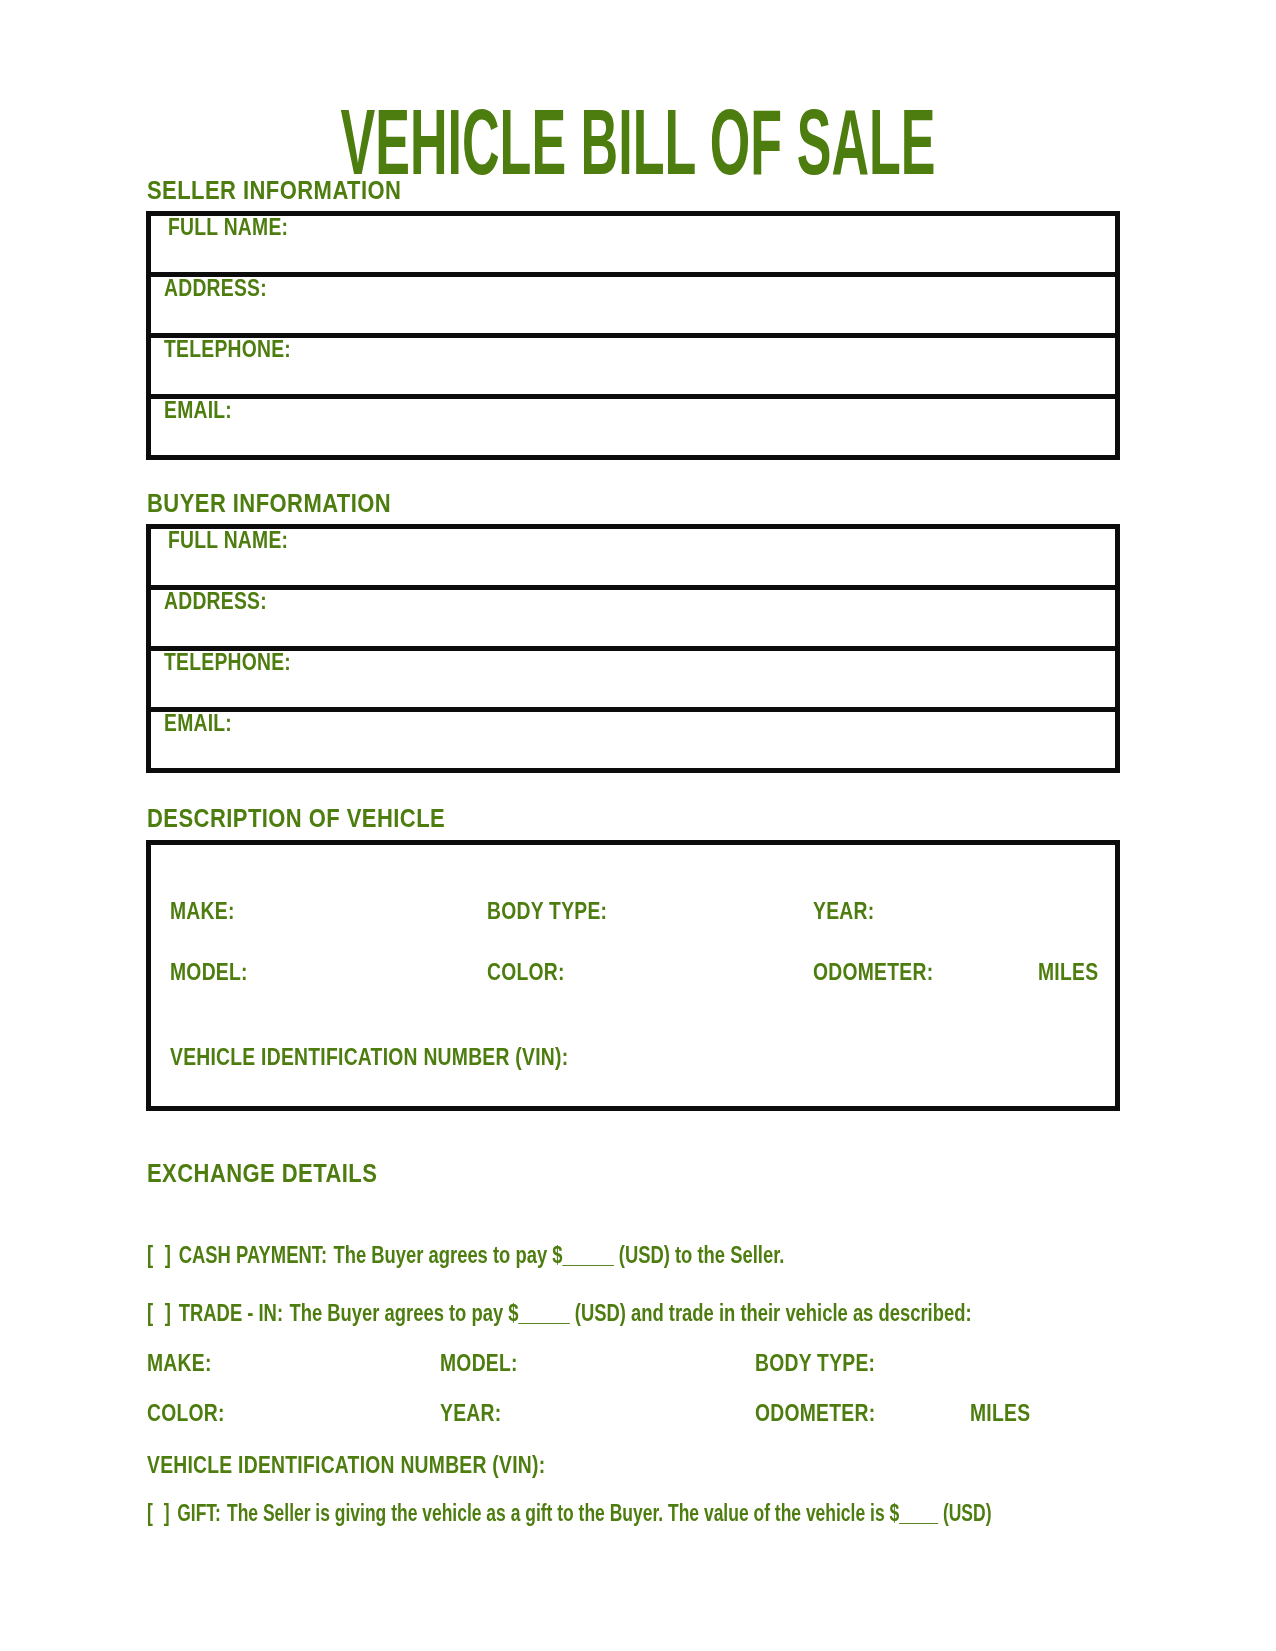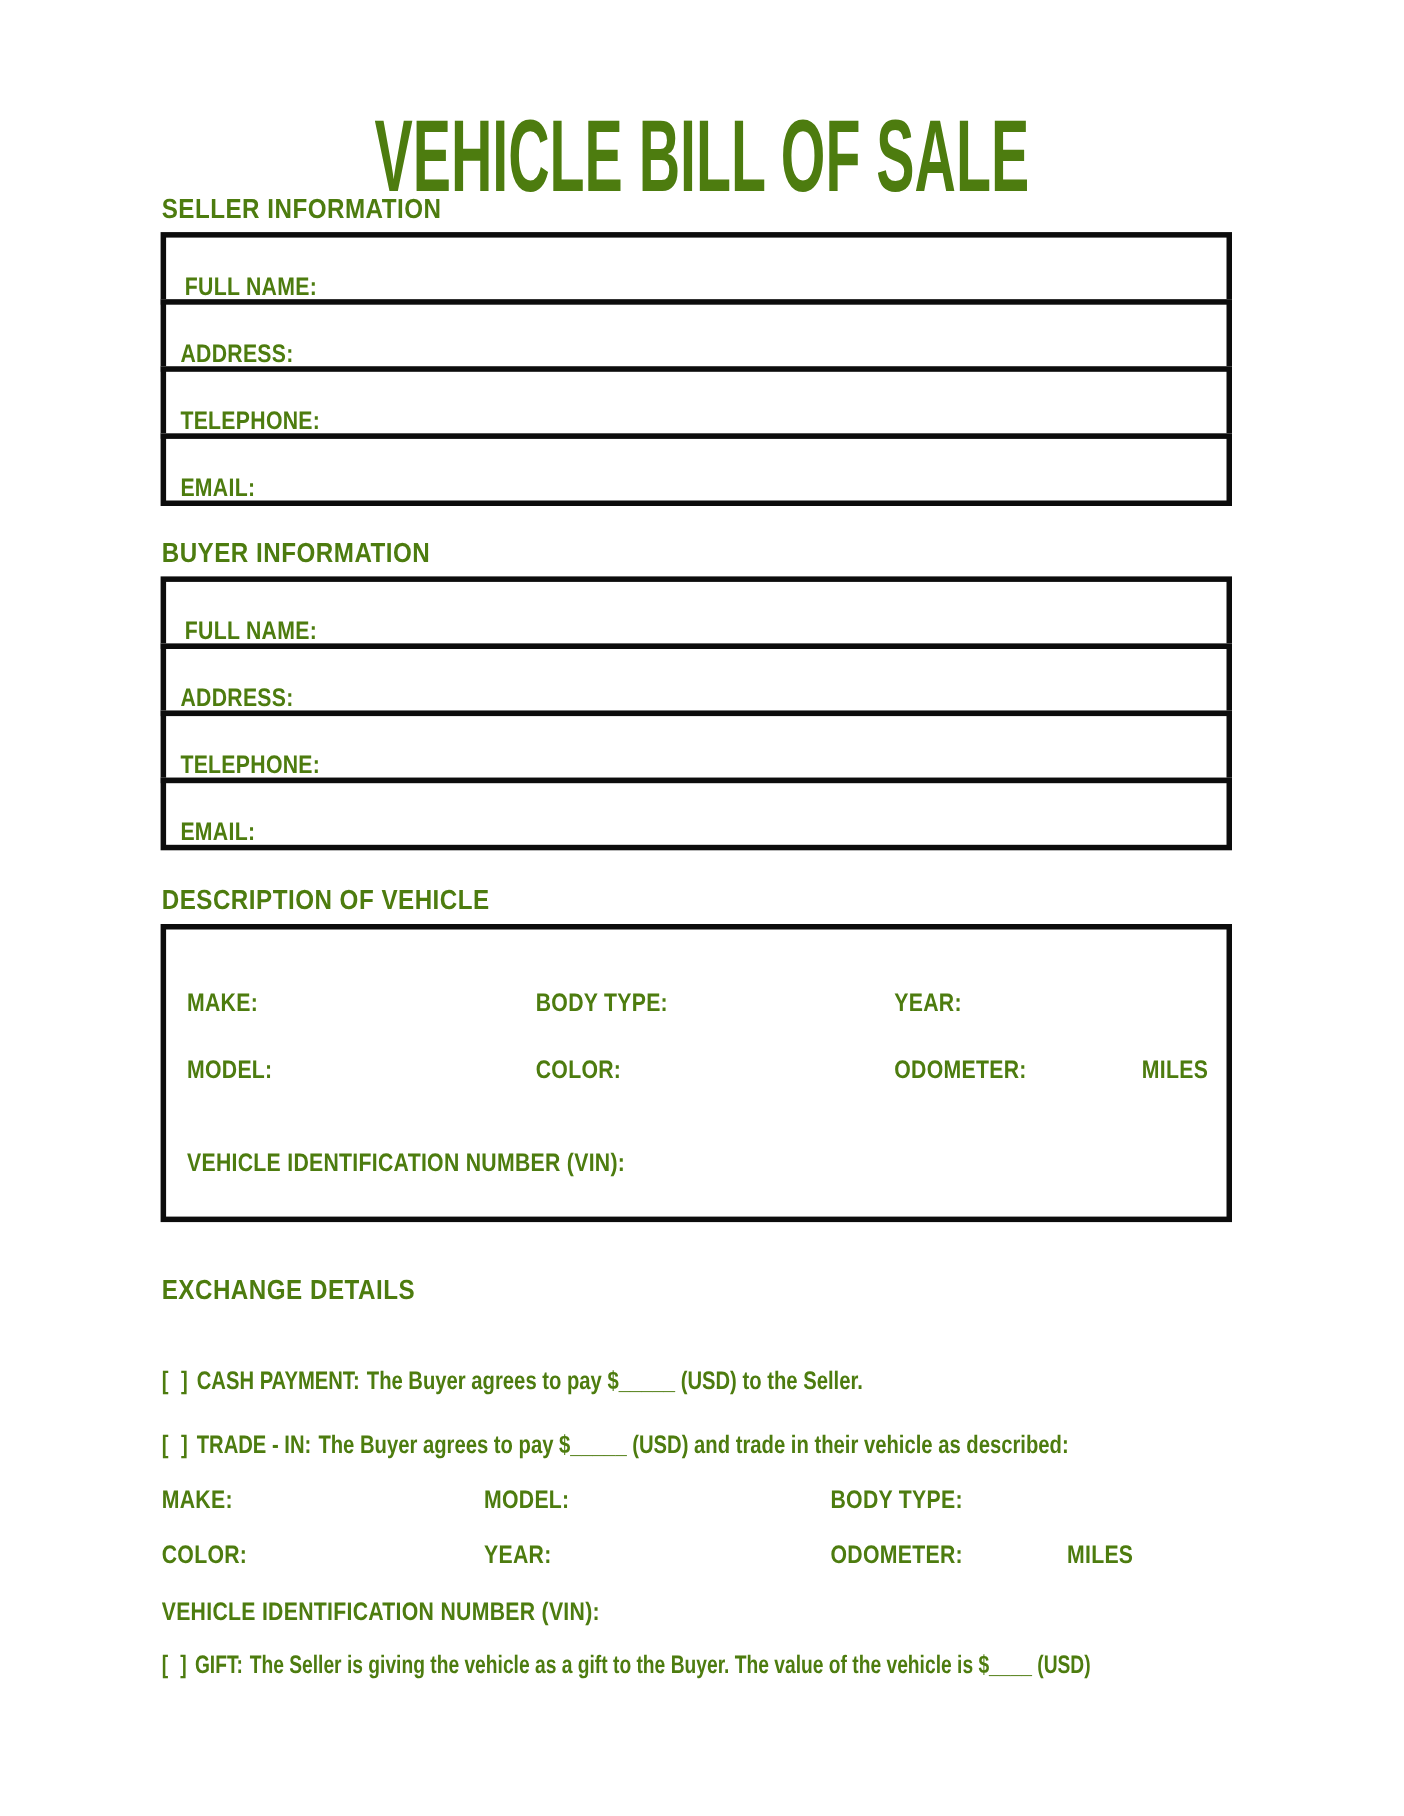--- a/index.html
+++ b/index.html
@@ -53,21 +53,21 @@
     width:974px;
   }
   .info-table--seller{top:211px;}
   .info-table--buyer{top:524px;}
   .info-row{
     box-sizing:border-box;
     height:66px;
     border:5px solid #0c0c0c;
     background:#ffffff;
     display:flex;
-    align-items:flex-end;
+    align-items:flex-start;
     padding-left:17px;
   }
   .info-row + .info-row{margin-top:-5px;padding-left:13px;}
   .field-label{
     font-size:23px;
     line-height:23px;
     letter-spacing:0.3px;
     white-space:nowrap;
     transform:scaleX(0.84);
     transform-origin:left center;

